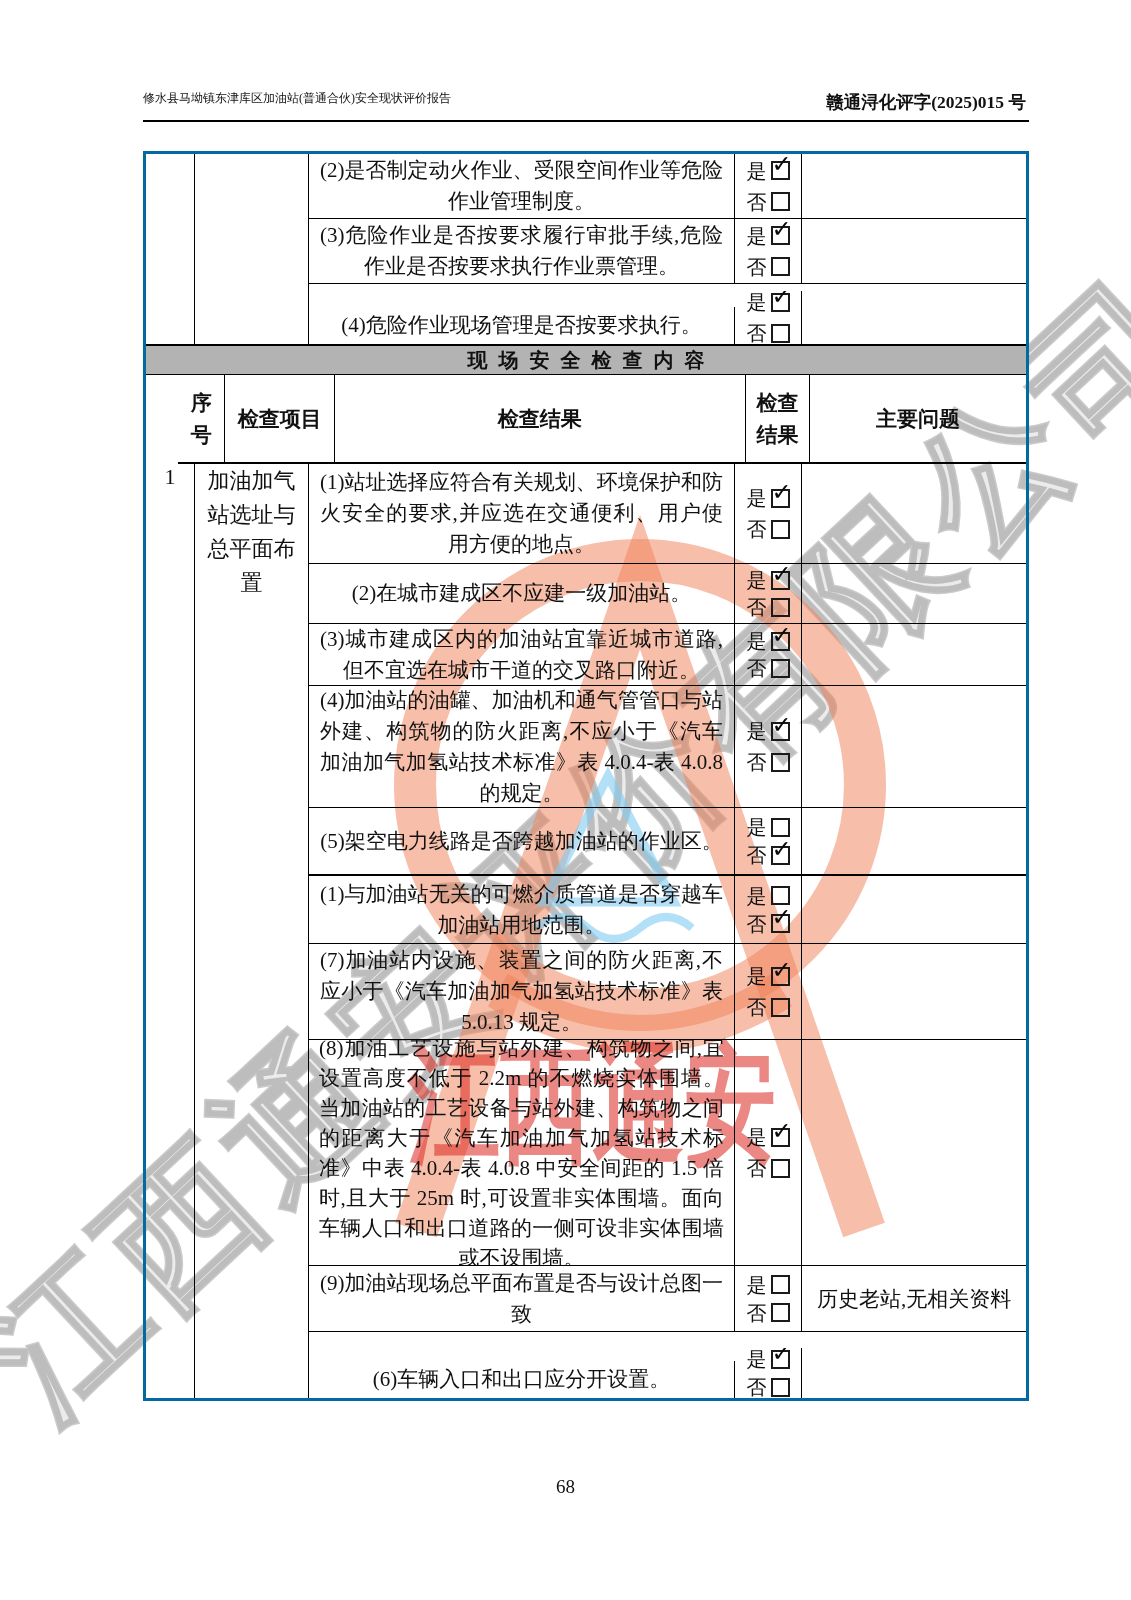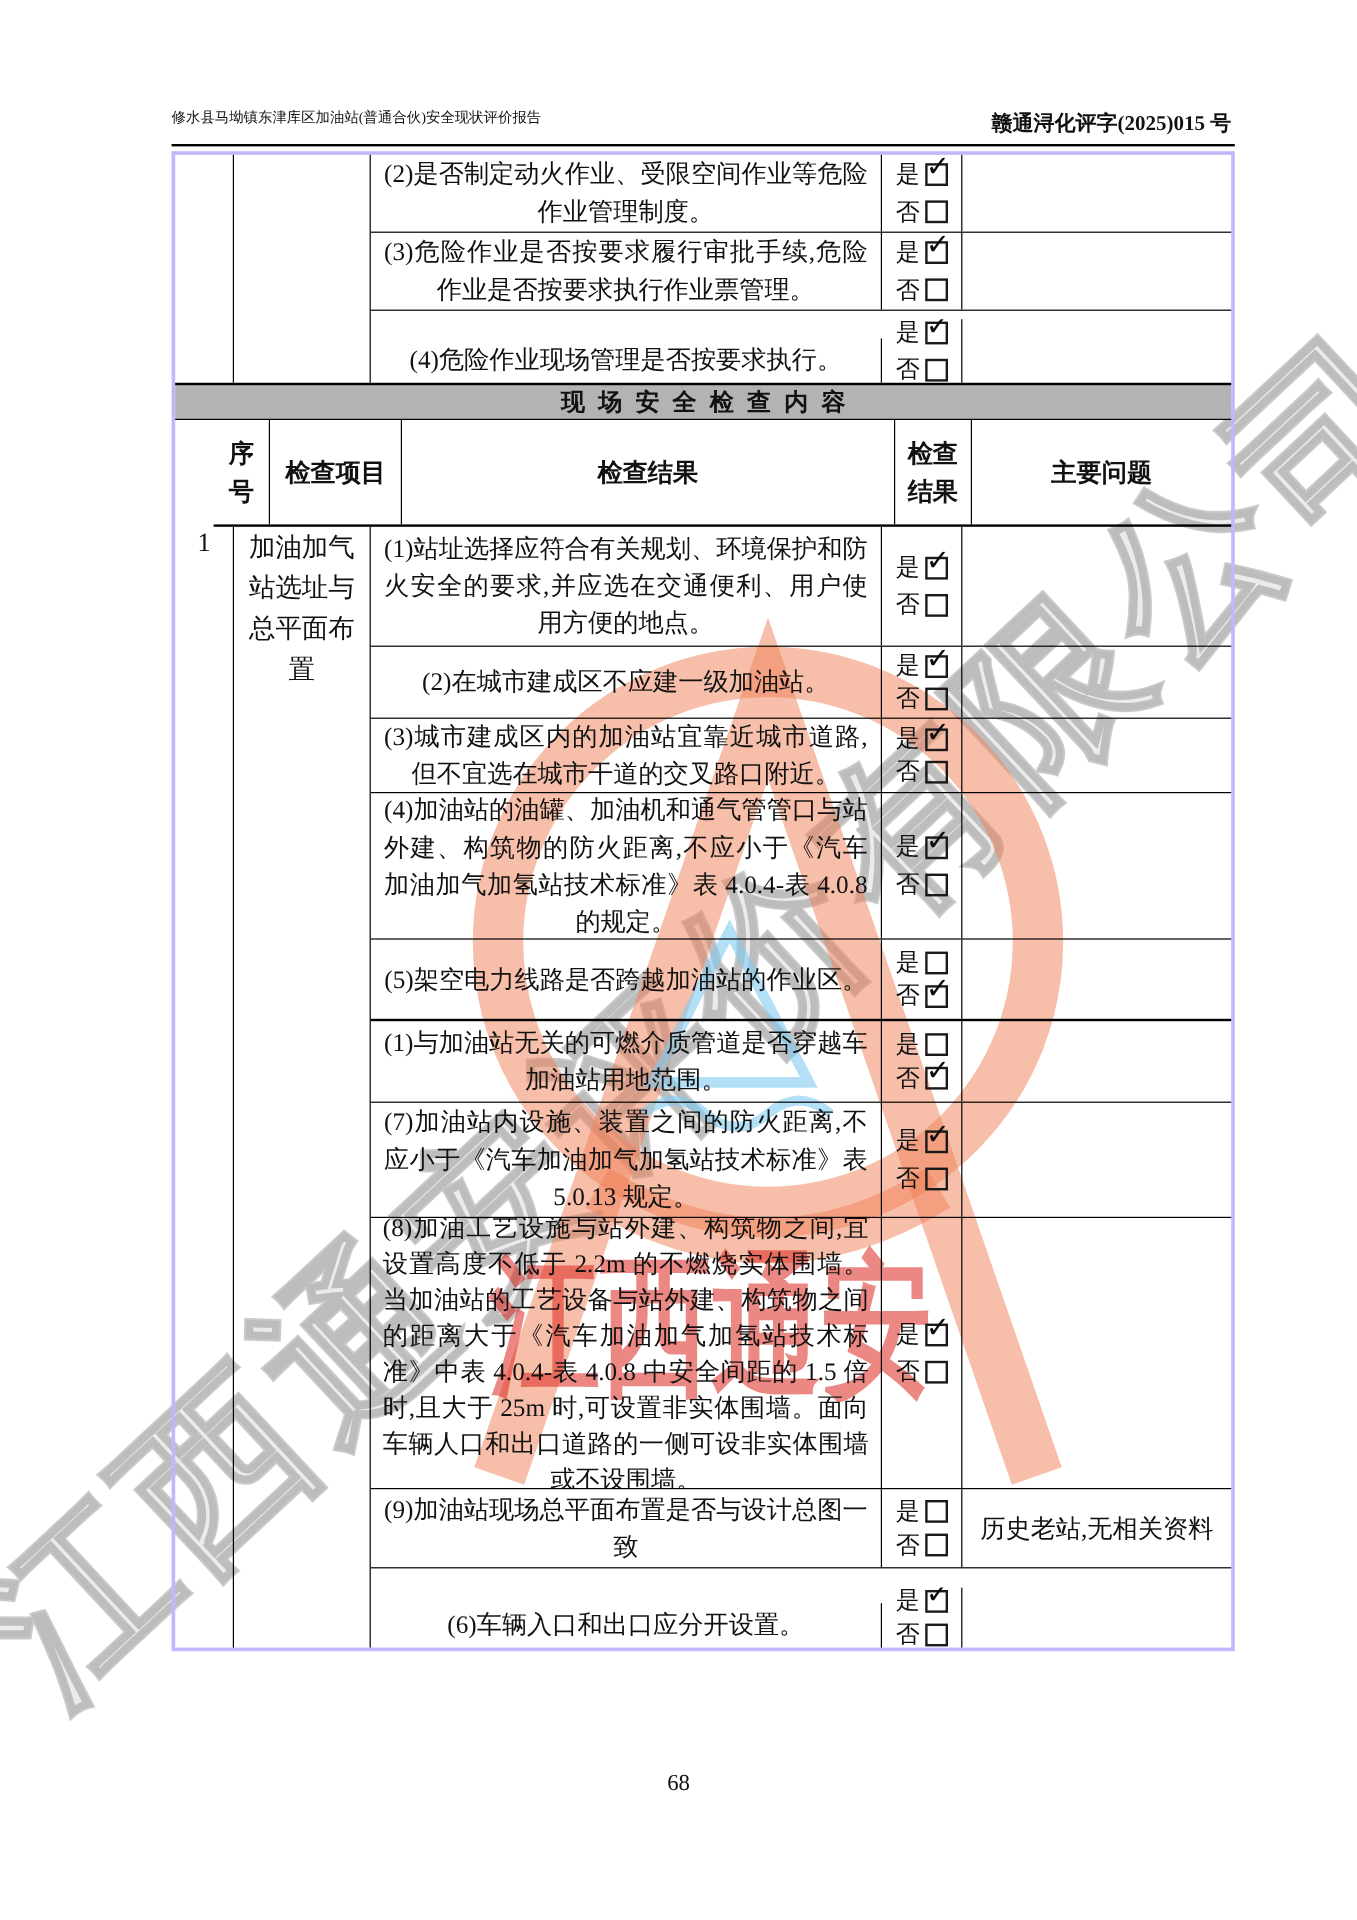--- a/index.html
+++ b/index.html
@@ -13,21 +13,21 @@
            transform:rotate(-43deg);white-space:nowrap;}
   .wm-red{position:absolute;left:408px;top:1036px;font-size:128px;font-weight:bold;
           color:rgba(220,38,30,0.55);letter-spacing:0px;white-space:nowrap;
           transform:scaleX(0.72);transform-origin:left top;line-height:1.1;}
   .wm-logo{position:absolute;left:350px;top:470px;}
   
   .hdr-left{position:absolute;left:143px;top:90px;font-size:12px;z-index:2;}
   .hdr-right{position:absolute;right:105px;top:90px;font-size:17.5px;font-weight:bold;z-index:2;}
   .hdr-rule{position:absolute;left:143px;top:120px;width:886px;border-top:2px solid #000;z-index:2;}
   
-  .tbl{position:absolute;left:143px;top:126px;width:886px;border:3px solid #c4b5fd;z-index:1;
+  .tbl{position:absolute;left:143px;top:151px;width:886px;border:3px solid #0369a1;z-index:1;
        box-sizing:border-box;background:transparent;}
   .sect{display:flex;}
   .lcol{box-sizing:border-box;border-right:1px solid #000;display:flex;align-items:flex-start;
         justify-content:center;text-align:center;}
   .c-seq{width:49px;}
   .c-item{width:114px;font-size:22px;line-height:34px;}
   .c-item .inner{width:92px;}
   .rrows{flex:1;display:flex;flex-direction:column;}
   .tr{display:flex;box-sizing:border-box;border-bottom:1px solid #000;}
   .tr.last{border-bottom:none;align-items:flex-end;}

